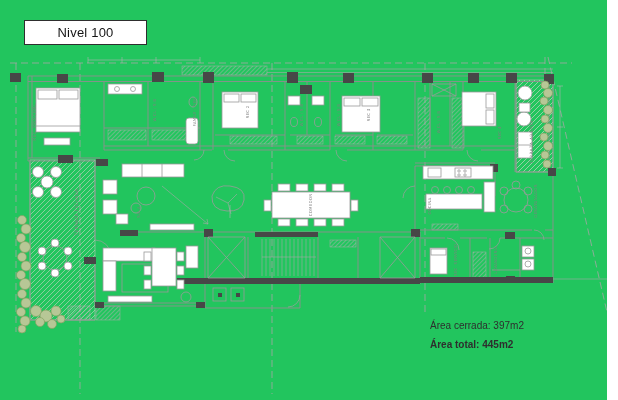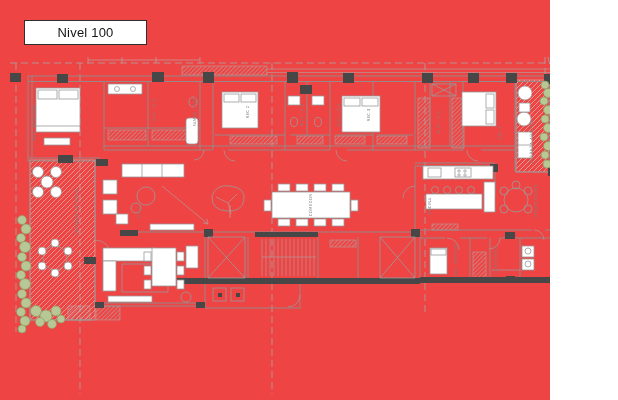--- a/index.html
+++ b/index.html
@@ -1,16 +1,16 @@
 <!DOCTYPE html>
 <html><head>
 <meta charset="utf-8">
 <style>
   html,body{margin:0;padding:0;background:#ffffff;}
-  .sheet{position:relative;width:550px;height:400px;background:#ef4444;overflow:hidden;
+  .sheet{position:relative;width:607px;height:400px;background:#22c55e;overflow:hidden;
          font-family:"Liberation Sans",sans-serif;}
   .plan-svg{position:absolute;left:0;top:0;width:618px;height:400px;}
   .title-box{position:absolute;left:24px;top:20px;width:121px;height:23px;
              border:1.4px solid #2e2e2e;display:flex;align-items:center;justify-content:center;
              background:#ffffff;}
   .title-box span{font-size:13px;color:#141414;letter-spacing:.2px;}
   .areas{position:absolute;left:430px;top:320px;font-size:10px;color:#2e2e2e;}
   .areas div{margin-bottom:7.5px;white-space:nowrap;}
   .areas .total{font-weight:bold;}
   
@@ -332,15 +332,17 @@
       <text class="lbl" transform="rotate(-90 457 260)" x="457" y="260">REC. SERVICIO</text>
       <text class="lbl" transform="rotate(-90 497 260)" x="497" y="260">LAVANDERIA</text>
     </g>
   </svg>
 
   <div class="title-box">
     <span>Nivel 100</span>
   </div>
 
   <div class="areas">
+    <div>Área cerrada: 397m2</div>
+    <div class="total">Área total: 445m2</div>
   </div>
 
 </div>
 
 </body></html>

